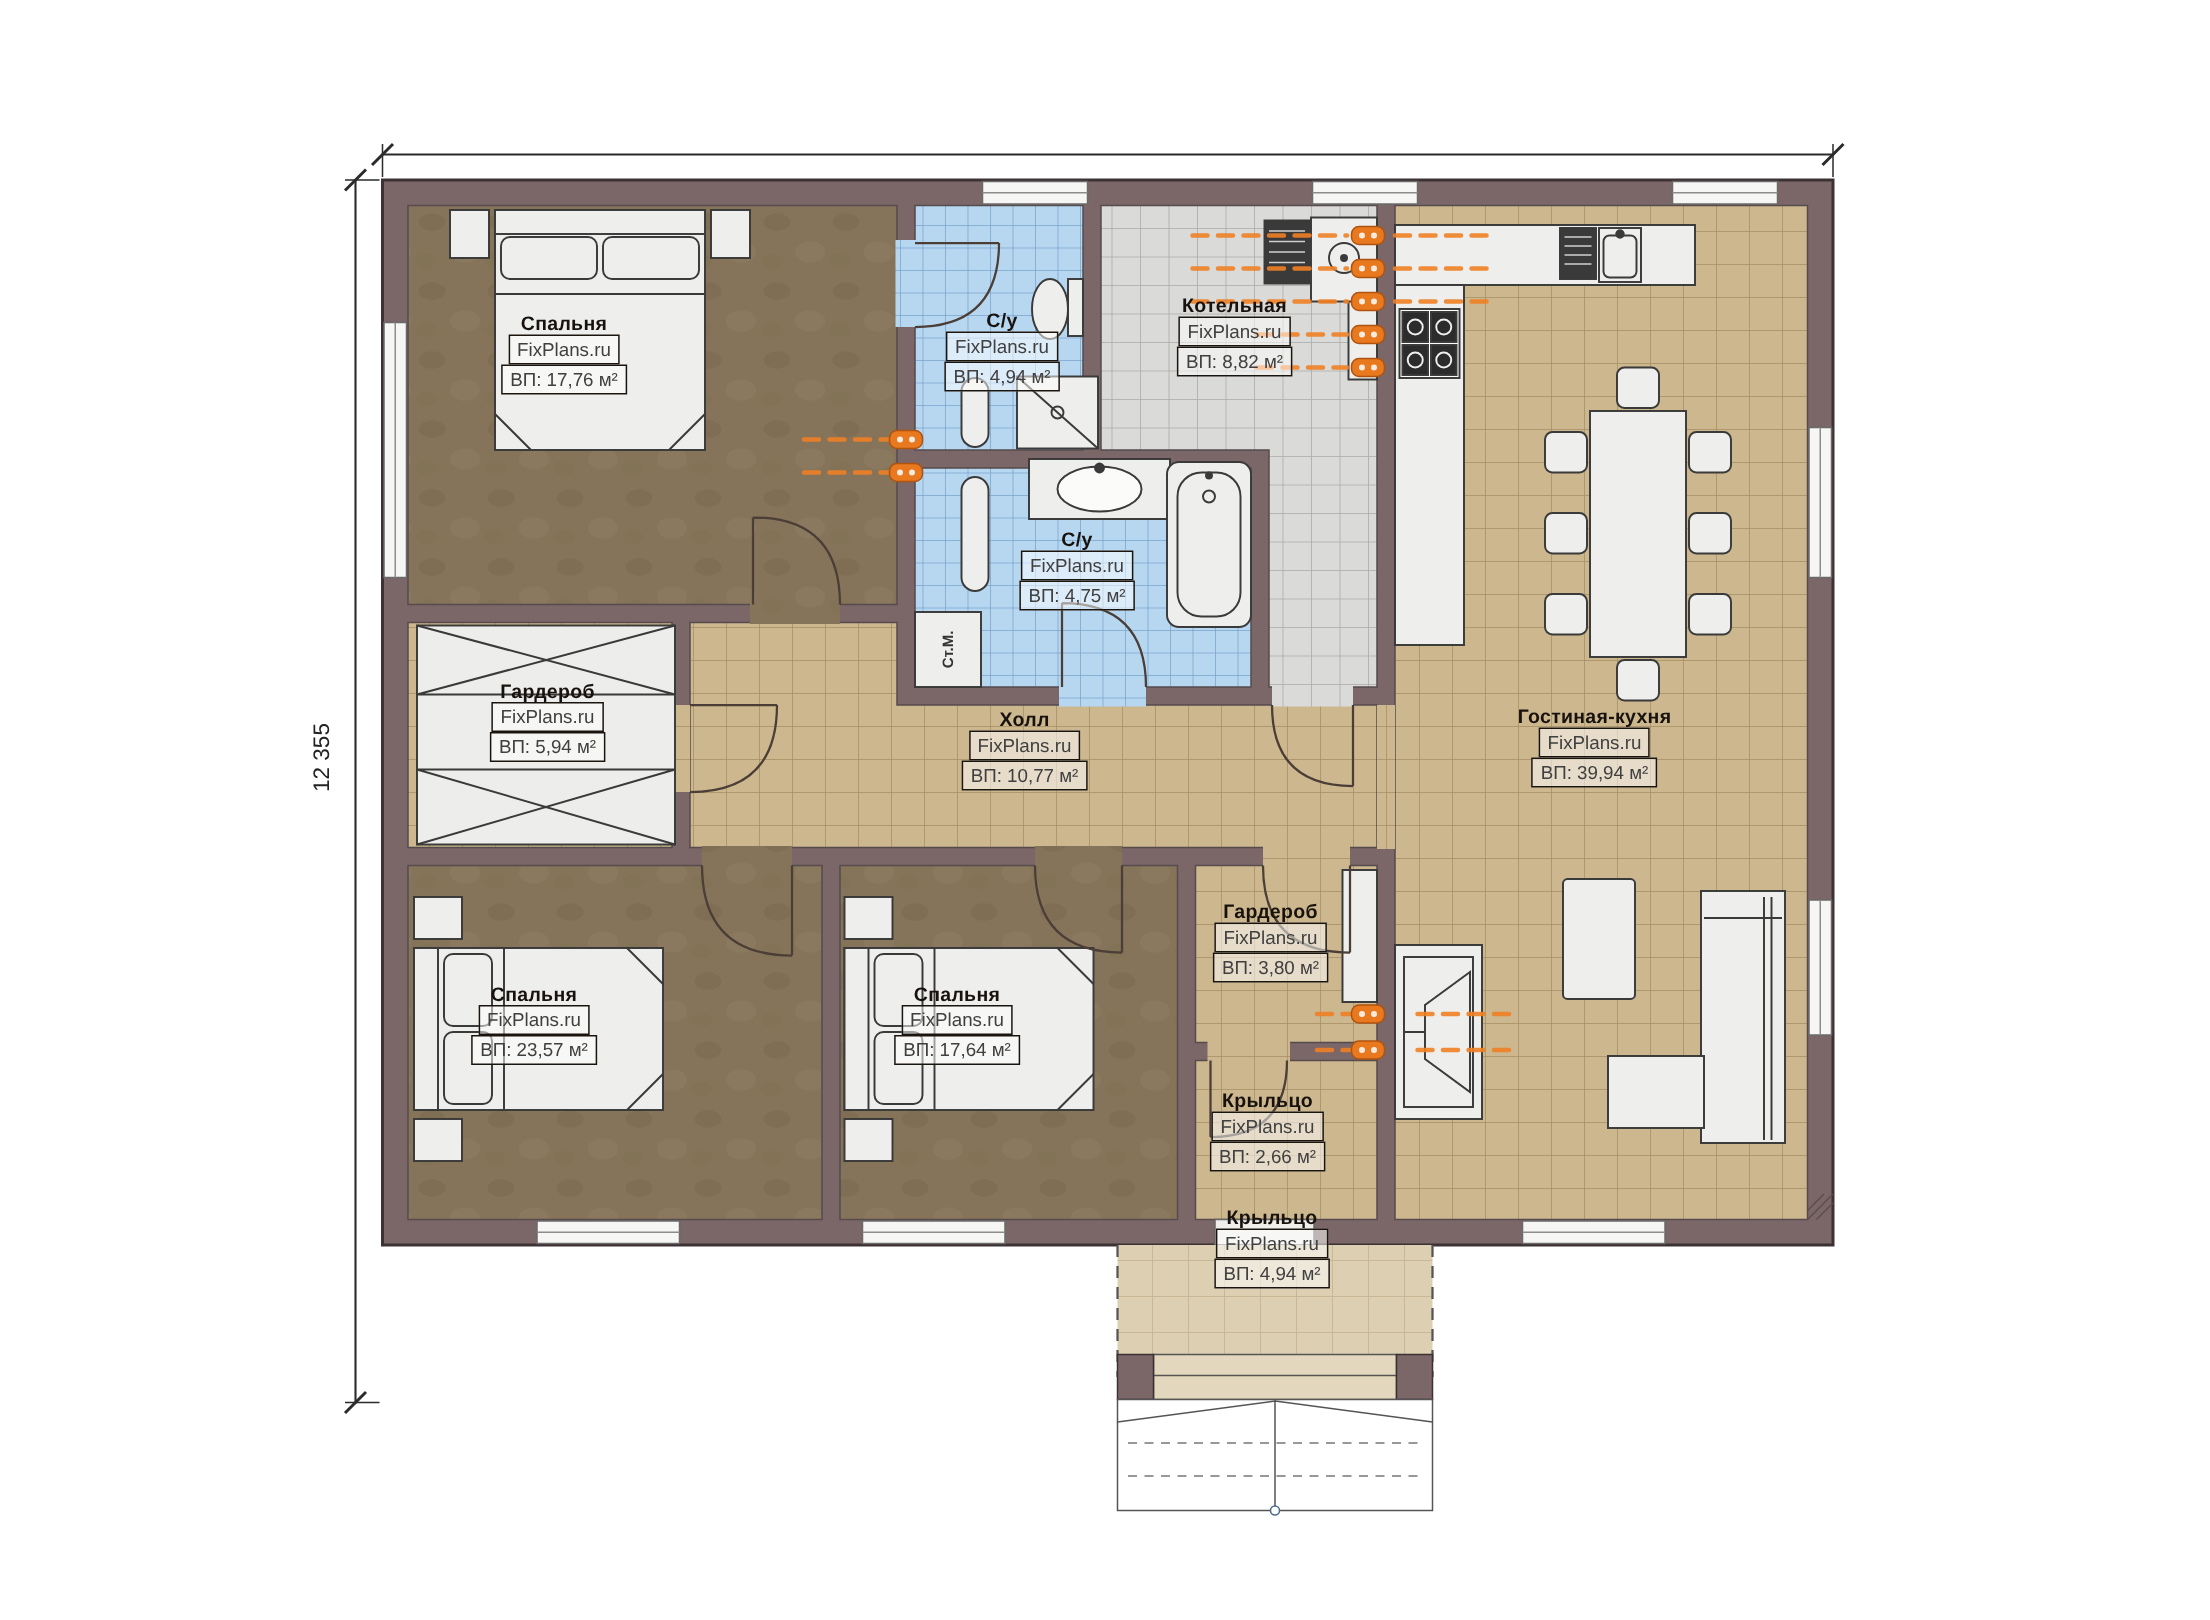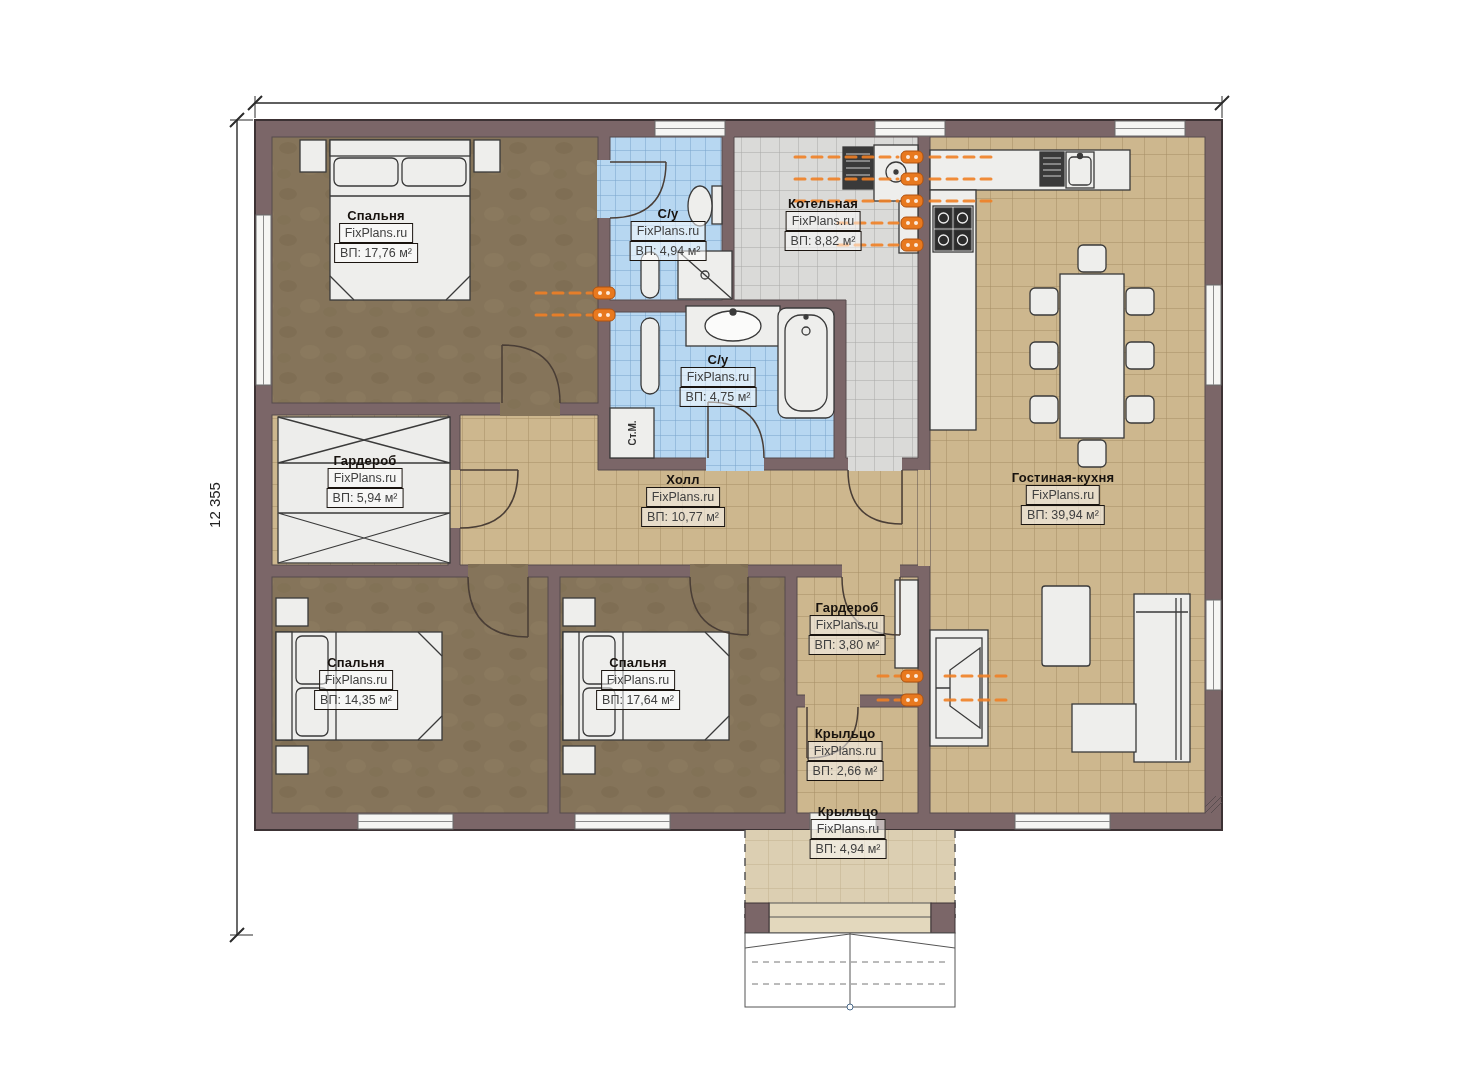--- a/index.html
+++ b/index.html
@@ -294,21 +294,21 @@
   <div class="room-box">ВП: 10,77 м²</div>
 </div>
 <div class="room-label" style="left:1063px;top:470px">
   <div class="room-name">Гостиная-кухня</div>
   <div class="room-box">FixPlans.ru</div>
   <div class="room-box">ВП: 39,94 м²</div>
 </div>
 <div class="room-label" style="left:356px;top:655px">
   <div class="room-name">Спальня</div>
   <div class="room-box">FixPlans.ru</div>
-  <div class="room-box">ВП: 14,35 м²</div>
+  <div class="room-box">ВП: 23,57 м²</div>
 </div>
 <div class="room-label" style="left:638px;top:655px">
   <div class="room-name">Спальня</div>
   <div class="room-box">FixPlans.ru</div>
   <div class="room-box">ВП: 17,64 м²</div>
 </div>
 <div class="room-label" style="left:847px;top:600px">
   <div class="room-name">Гардероб</div>
   <div class="room-box">FixPlans.ru</div>
   <div class="room-box">ВП: 3,80 м²</div>

